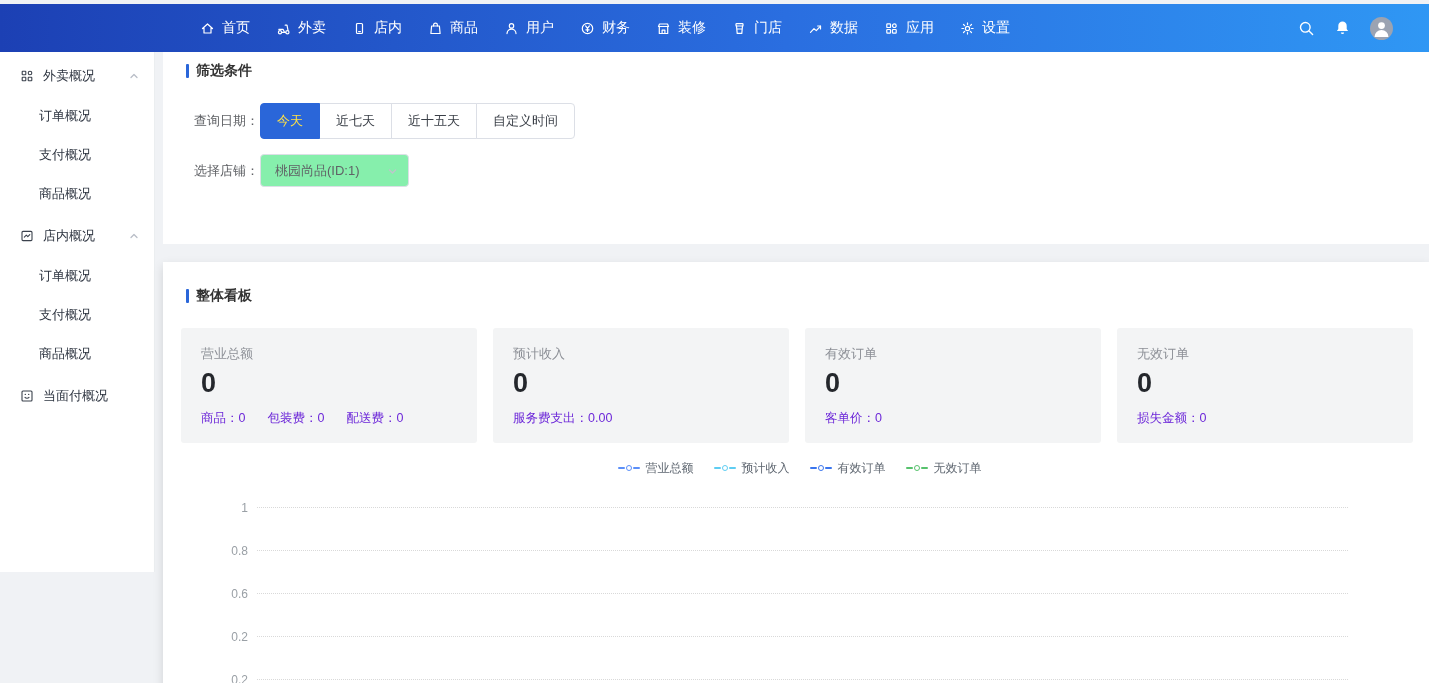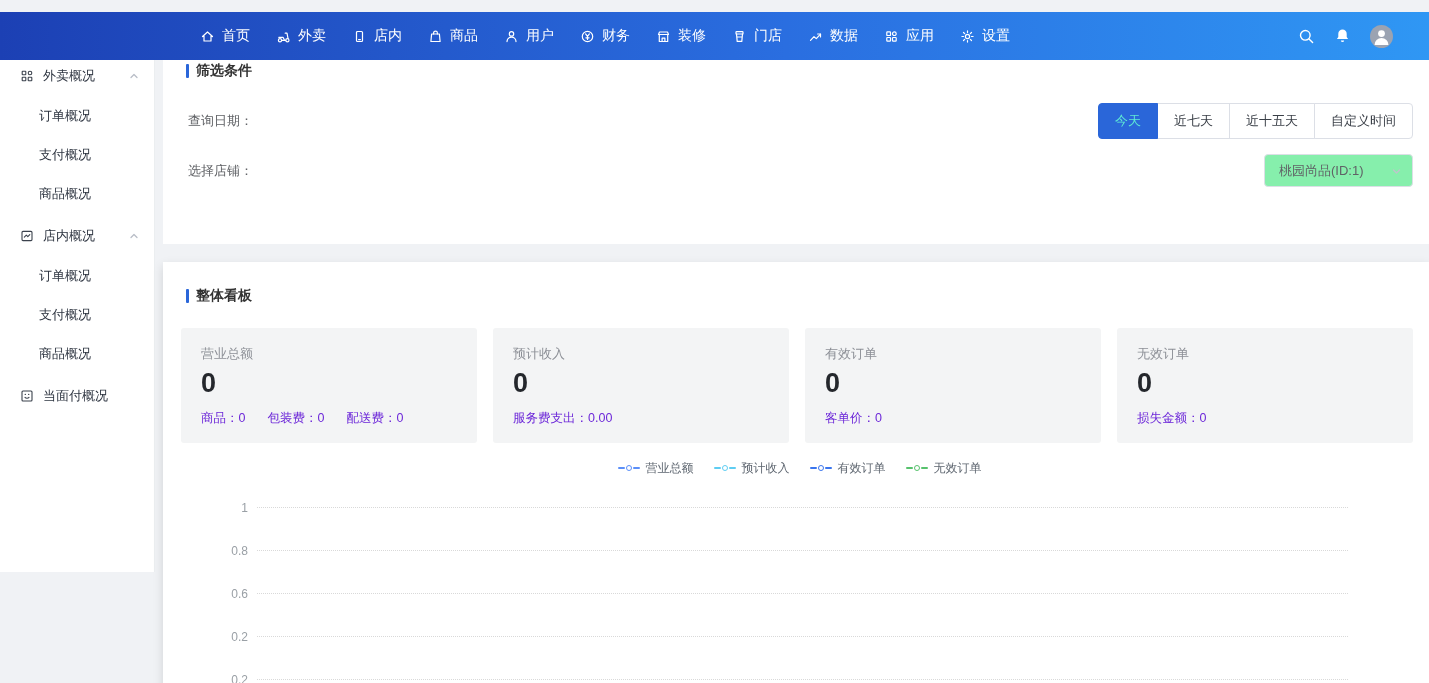--- a/index.html
+++ b/index.html
@@ -1,20 +1,20 @@
 <!DOCTYPE html>
 <html><head>
 <meta charset="utf-8">
 <style>
   * { margin:0; padding:0; box-sizing:border-box; }
   html,body { width:1429px; height:683px; overflow:hidden;
     font-family:"Liberation Sans","DejaVu Sans",sans-serif; background:#f0f2f5; }
 
   
-  .navbar { position:absolute; left:0; top:12px; width:1429px; height:48px; z-index:20;
+  .navbar { position:absolute; left:0; top:4px; width:1429px; height:48px; z-index:20;
     background:linear-gradient(90deg,#1c40b4 0%,#2a6ee0 55%,#2f97f4 100%);
     display:flex; }
   .nav-menu { display:flex; align-items:center; margin-left:200px; gap:26px; }
   .nav-item { display:flex; align-items:center; color:#fff; font-size:14px; cursor:pointer; height:48px; }
   .nav-item .nicon { display:inline-flex; margin-right:7px; }
   .nav-right { margin-left:auto; display:flex; align-items:center; gap:20px; padding-right:36px; }
   .nav-icon-btn { display:inline-flex; cursor:pointer; }
   .avatar { width:23px; height:23px; border-radius:50%; background:#9ba3b2;
     display:inline-flex; align-items:center; justify-content:center; overflow:hidden; cursor:pointer; }
 
@@ -32,32 +32,32 @@
   .main { position:absolute; left:163px; top:48px; width:1266px; height:635px; }
   .card { background:#fff; }
   .card-filter { height:196px; padding:14px 16px 0 23px; }
   .card-overview { margin-top:18px; height:437px; padding:25px 16px 0 23px;
     overflow:hidden; box-shadow:0 4px 10px rgba(0,0,0,.13); }
 
   .sec-title { display:flex; align-items:center; }
   .tbar { width:3px; height:14px; background:#2a66d9; border-radius:1px; }
   .sec-title b { margin-left:7px; font-size:14px; color:#333; }
 
-  .form-row { display:flex; align-items:center; margin-left:2px;justify-content:space-between; }
+  .form-row { display:flex; align-items:center; margin-left:8px; }
   .row-date { margin-top:23px; }
   .row-shop { margin-top:15px; }
   .form-label { width:66px; font-size:13px; color:#606266; flex:none; }
 
   .btn-group { display:inline-flex; }
   .dbtn { height:36px; padding:0 16px; background:#fff; border:1px solid #dcdfe6;
     font-size:13px; color:#3a3f47; cursor:pointer; margin-left:-1px;
     display:inline-flex; align-items:center; font-family:inherit; }
   .dbtn:first-child { border-radius:4px 0 0 4px; margin-left:0; }
   .dbtn:last-child { border-radius:0 4px 4px 0; }
-  .dbtn.active { background:#2a66d9; border-color:#2a66d9; color:#5eead4; z-index:1;font-family:Liberation Serif, serif; }
+  .dbtn.active { background:#2a66d9; border-color:#2a66d9; color:#fde047; z-index:1;font-family:Liberation Serif, serif; }
 
   .select { position:relative; width:149px; height:33px; border:1px solid #dcdfe6;
     border-radius:4px; background:#86efac; display:flex; align-items:center;
     padding:0 28px 0 14px; font-size:13px; color:#606266; cursor:pointer; }
   .select .chev-down { position:absolute; right:10px; top:11px; }
 
   
   .stat-row { display:flex; gap:16px; margin-top:23px; margin-left:-5px; }
   .stat-card { width:296px; height:115px; background:#f3f4f5; border-radius:3px;
     padding:17px 20px 0; }

